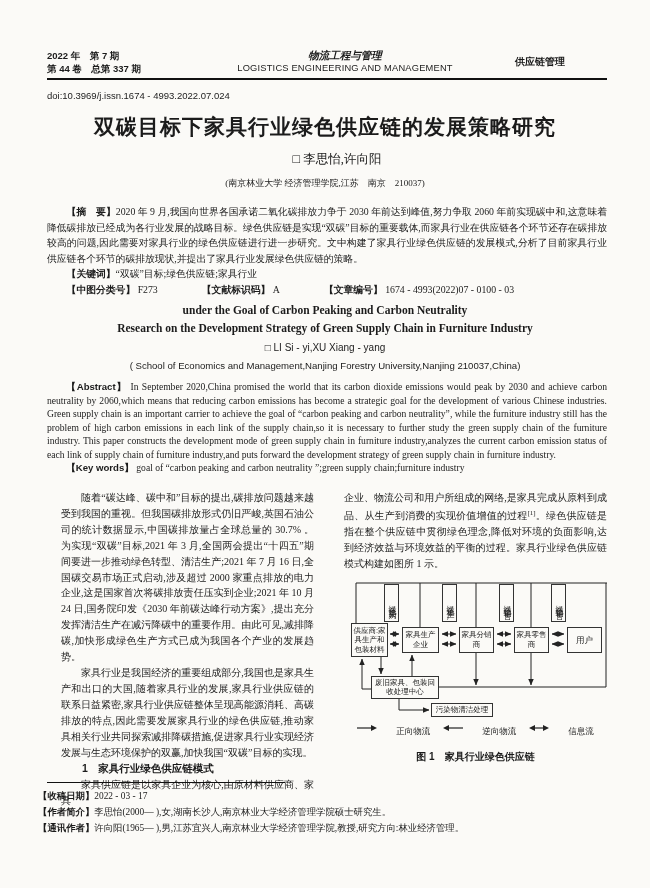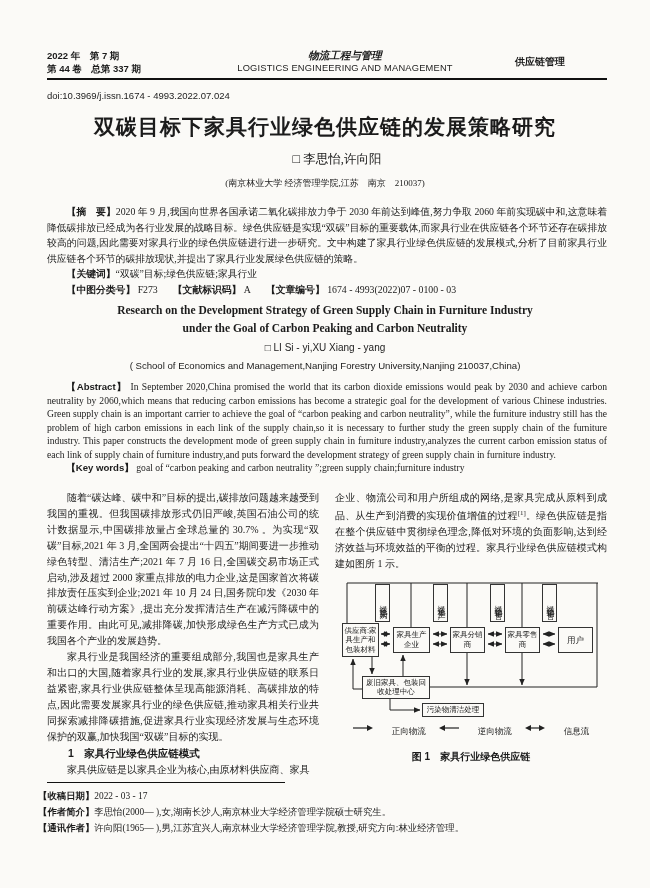--- a/index.html
+++ b/index.html
@@ -19,30 +19,30 @@
   .hdr-rule{left:47px;top:78px;width:560px;border-top:2.2px solid #111;}
   .doi{left:47px;top:90px;font-family:"Liberation Sans",sans-serif;font-size:9.5px;}
   
   .title-cn{left:0;top:113px;width:650px;text-align:center;font-family:"Liberation Sans",sans-serif;font-weight:bold;font-size:21px;letter-spacing:1px;}
   .authors-cn{left:0;top:151px;width:650px;text-align:center;font-size:12.5px;padding-left:12px;}
   .affil-cn{left:0;top:177px;width:650px;text-align:center;font-size:9px;}
   
   .absblock{left:47px;top:204px;width:560px;font-size:9.8px;line-height:15.6px;text-align:justify;}
   .absblock p{margin:0;text-indent:2em;}
   .lbl{font-weight:bold;font-family:"Liberation Sans",sans-serif;}
-  .pair + .pair{margin-left:15px;}
+  .pair + .pair{margin-left:44px;}
   
   .title-en{left:0;top:301px;width:650px;text-align:center;font-weight:bold;font-size:11.5px;line-height:18px;}
   .authors-en{left:0;top:342px;width:650px;text-align:center;font-family:"Liberation Sans",sans-serif;font-size:10px;}
   .affil-en{left:0;top:360px;width:650px;text-align:center;font-family:"Liberation Sans",sans-serif;font-size:9.6px;}
   .absen{left:47px;top:380px;width:560px;font-size:9.6px;line-height:13.5px;text-align:justify;}
   .absen p{margin:0;text-indent:2em;}
   
   .cols{left:47px;top:490px;width:560px;display:flex;gap:16px;}
-  .col{width:272px;font-size:10px;line-height:15.9px;text-align:justify;}
+  .col{width:272px;font-size:10px;line-height:15.9px;text-align:justify;margin-left:14px;}
   .col p{margin:0;text-indent:2em;}
   .col p.noind{text-indent:0;}
   .h1{font-family:"Liberation Sans",sans-serif;font-weight:bold;font-size:10.5px;line-height:17px;text-indent:0;}
   sup{font-size:7px;}
   
   .fig{position:relative;width:258px;height:141px;margin:7px 0 0 5px;}
   .fig svg{position:absolute;left:0;top:0;}
   .fbox{position:absolute;border:1px solid #333;background:#fbfaf7;display:flex;align-items:center;justify-content:center;text-align:center;font-size:7.5px;line-height:1.25;box-sizing:border-box;padding:1px;}
   .vbox{writing-mode:vertical-rl;letter-spacing:2px;font-size:8px;}
   .legend{display:flex;justify-content:center;align-items:center;gap:13px;margin-top:4px;font-size:8.5px;}
@@ -74,22 +74,22 @@
 <div class="abs authors-cn">□ 李思怡,许向阳</div>
 <div class="abs affil-cn">(南京林业大学 经济管理学院,江苏　南京　210037)</div>
 
 <div class="abs absblock">
   <p><span class="lbl">【摘　要】</span><span>2020 年 9 月,我国向世界各国承诺二氧化碳排放力争于 2030 年前达到峰值,努力争取 2060 年前实现碳中和,这意味着降低碳排放已经成为各行业发展的战略目标。绿色供应链是实现“双碳”目标的重要载体,而家具行业在供应链各个环节还存在碳排放较高的问题,因此需要对家具行业的绿色供应链进行进一步研究。文中构建了家具行业绿色供应链的发展模式,分析了目前家具行业供应链各个环节的碳排放现状,并提出了家具行业发展绿色供应链的策略。</span></p>
   <p><span class="lbl">【关键词】</span><span>“双碳”目标;绿色供应链;家具行业</span></p>
   <p><span class="pair"><span class="lbl">【中图分类号】</span> <span>F273</span></span><span class="pair"><span class="lbl">【文献标识码】</span> <span>A</span></span><span class="pair"><span class="lbl">【文章编号】</span> <span>1674 - 4993(2022)07 - 0100 - 03</span></span></p>
 </div>
 
 <div class="abs title-en">
+  <div>under the Goal of Carbon Peaking and Carbon Neutrality</div>
   <div>Research on the Development Strategy of Green Supply Chain in Furniture Industry</div>
-  <div>under the Goal of Carbon Peaking and Carbon Neutrality</div>
 </div>
 <div class="abs authors-en">□ LI Si - yi,XU Xiang - yang</div>
 <div class="abs affil-en">( School of Economics and Management,Nanjing Forestry University,Nanjing 210037,China)</div>
 
 <div class="abs absen">
   <p><span class="lbl">【Abstract】</span><span> In September 2020,China promised the world that its carbon dioxide emissions would peak by 2030 and achieve carbon neutrality by 2060,which means that reducing carbon emissions has become a strategic goal for the development of various Chinese industries. Green supply chain is an important carrier to achieve the goal of “carbon peaking and carbon neutrality”, while the furniture industry still has the problem of high carbon emissions in each link of the supply chain,so it is necessary to further study the green supply chain of the furniture industry. This paper constructs the development mode of green supply chain in furniture industry,analyzes the current carbon emission status of each link of supply chain of furniture industry,and puts forward the development strategy of green supply chain in furniture industry.</span></p>
   <p><span class="lbl">【Key words】</span><span> goal of “carbon peaking and carbon neutrality ”;green supply chain;furniture industry</span></p>
 </div>
 
 <div class="abs cols">

